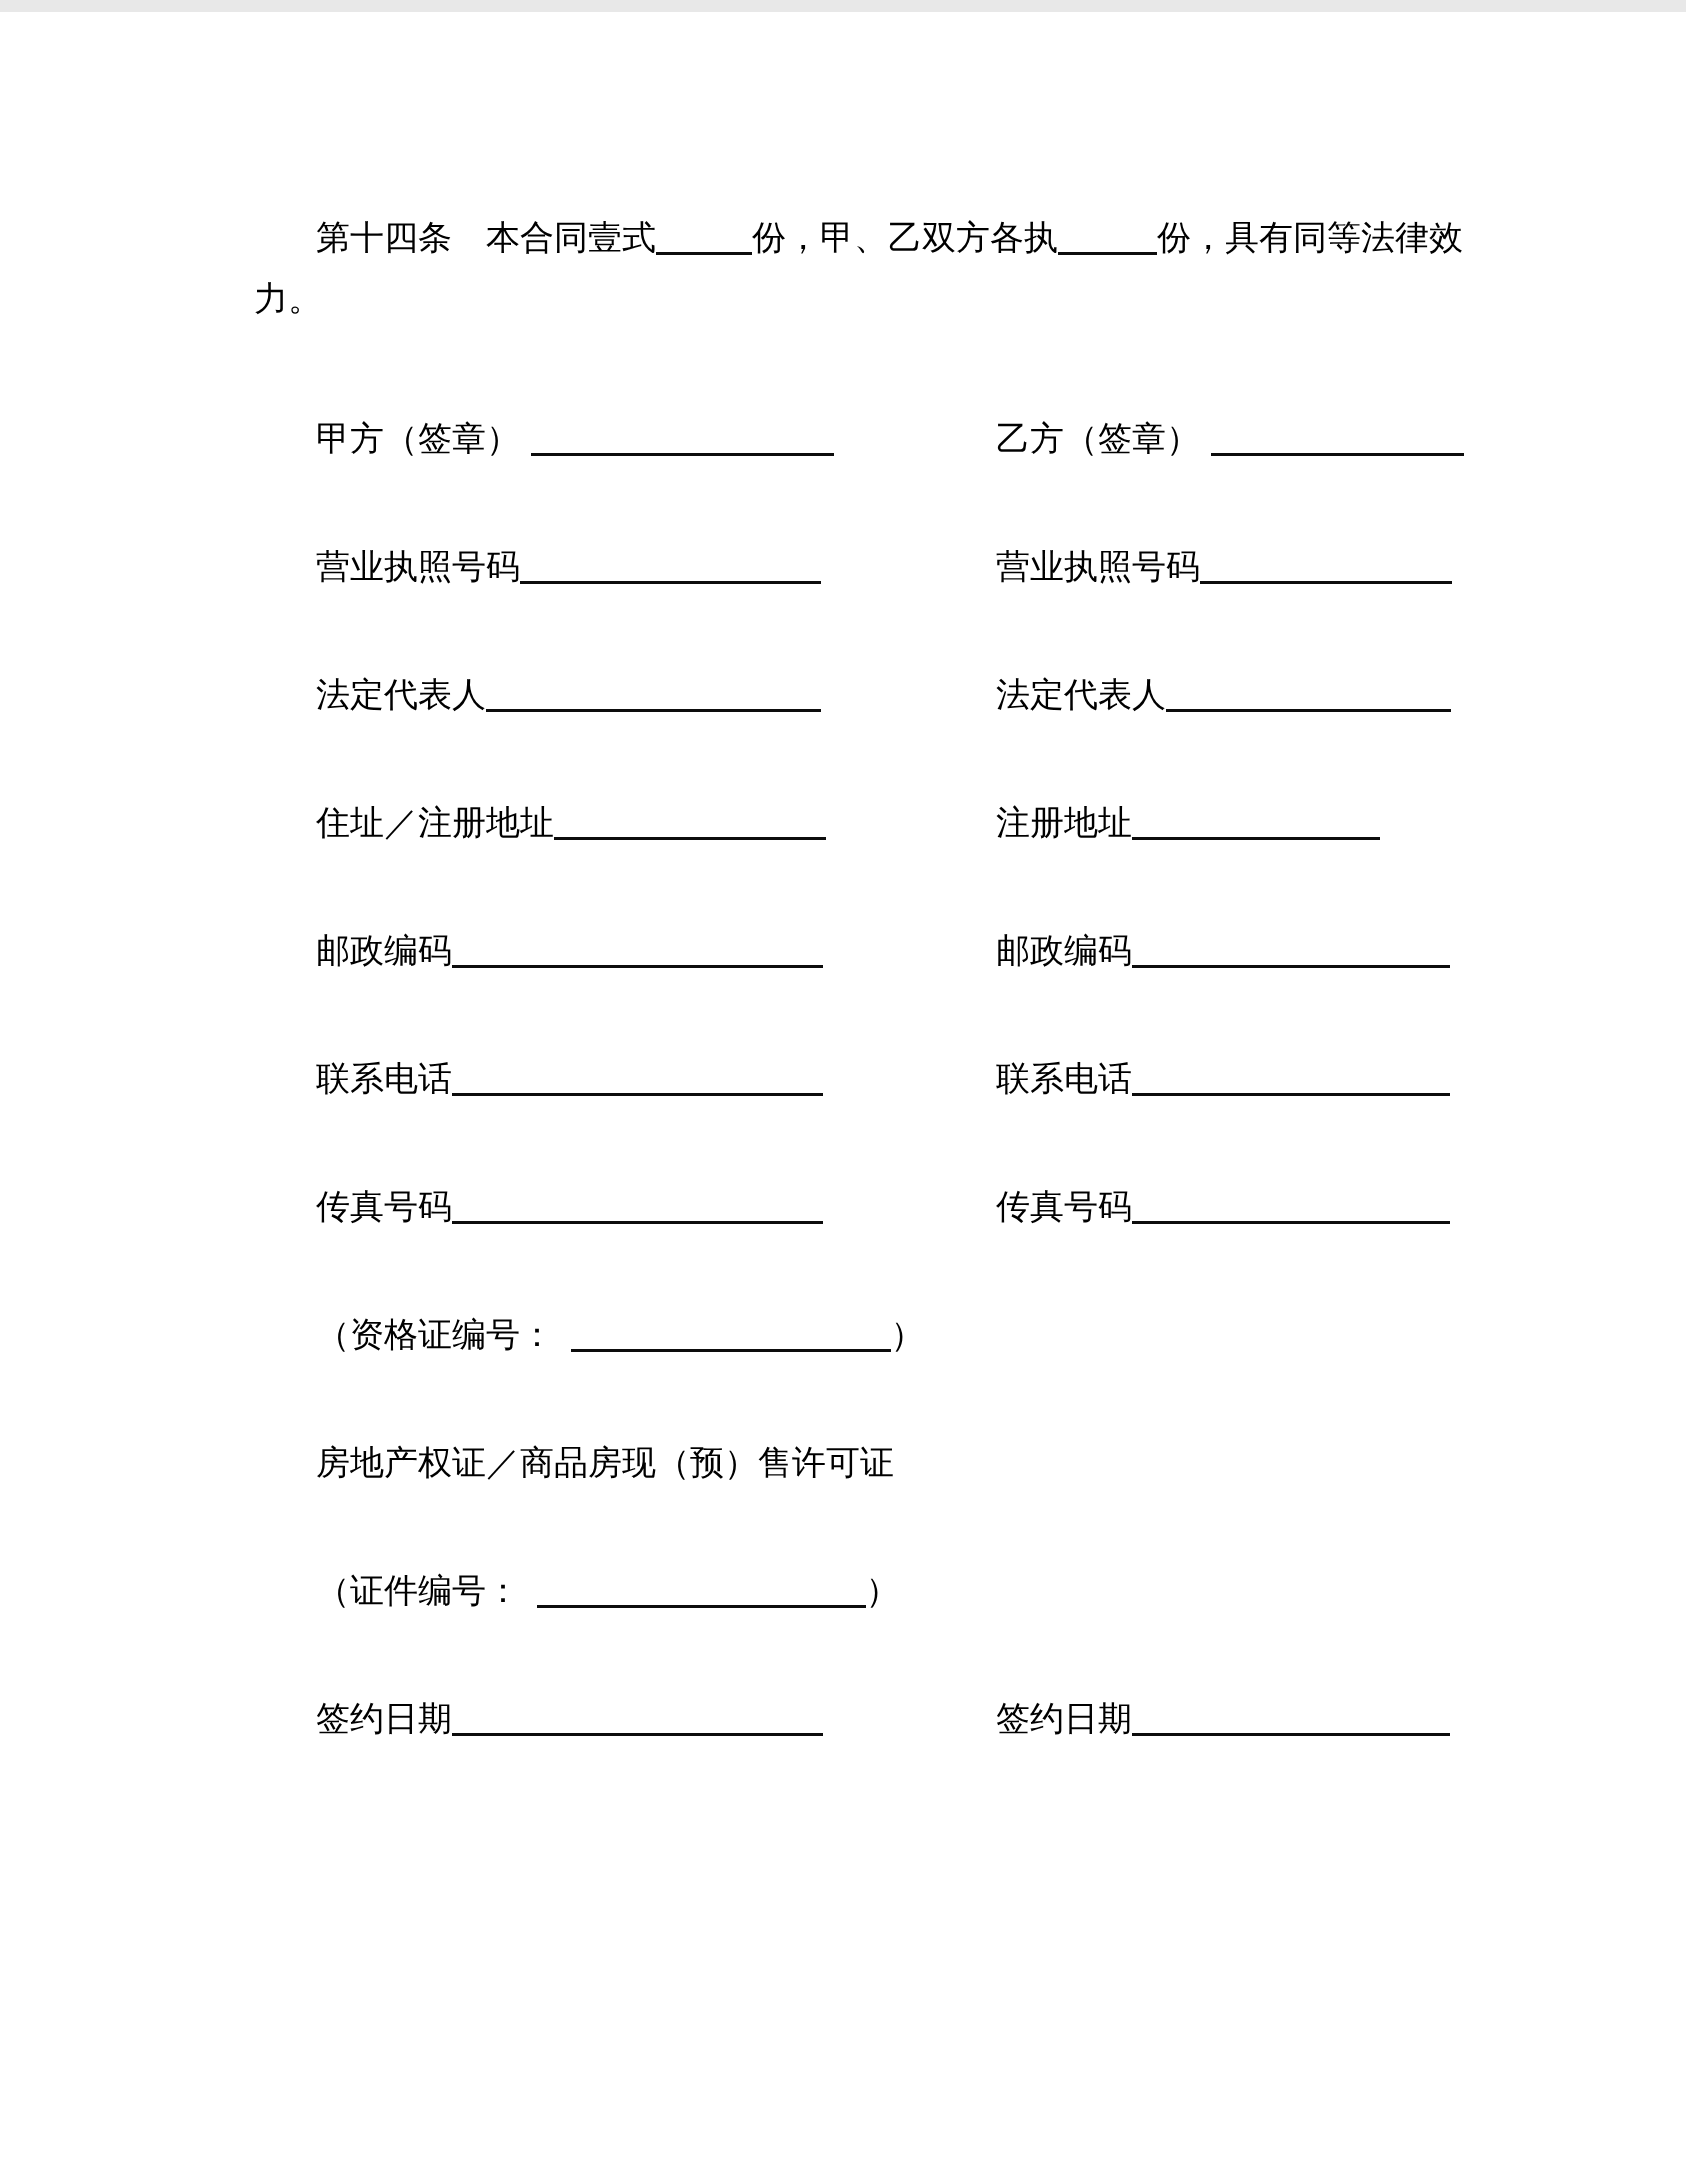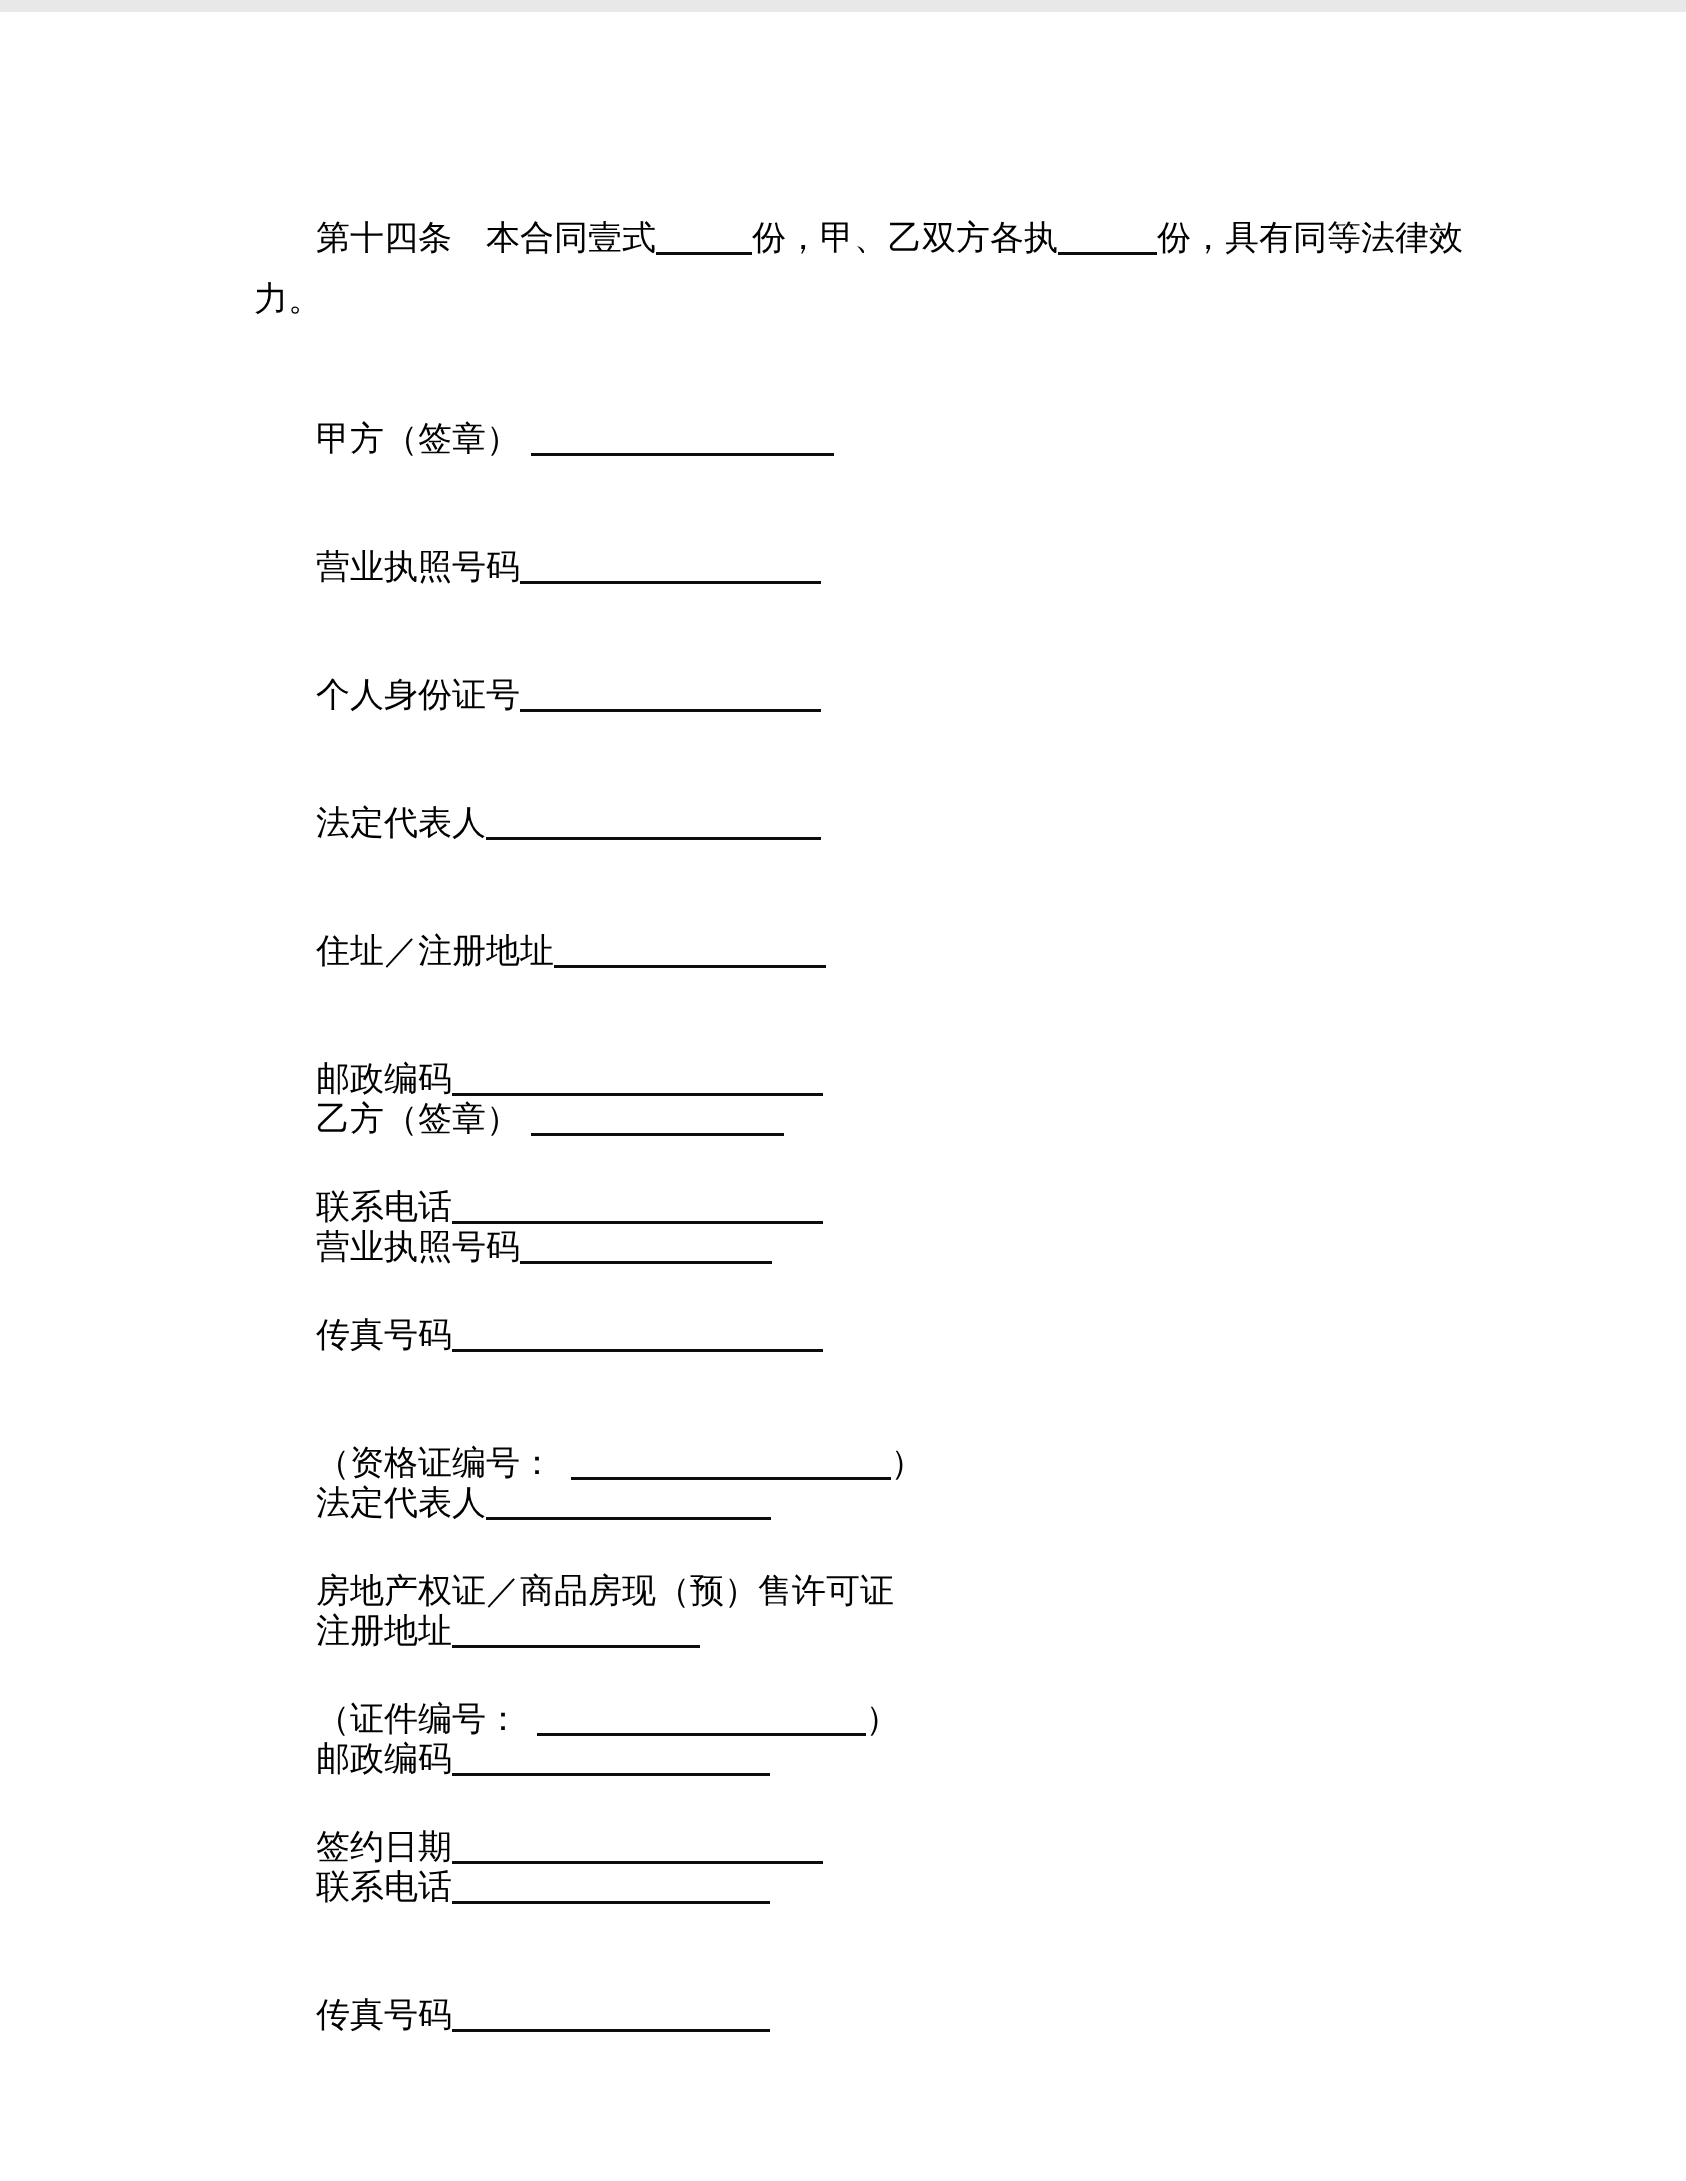--- a/index.html
+++ b/index.html
@@ -32,21 +32,20 @@
     top: 6.4px;
   }
   .rows { margin-top: 88px; }
   .row {
     height: 44px;
     margin-bottom: 84px;
     line-height: 44px;
     padding-left: 62px;
     display: flex;
     align-items: baseline;
-    flex-direction: column;
   }
   .cell { white-space: nowrap; }
   .cell.left  { width: 680px; flex: 0 0 680px; }
   .cell.right { flex: 1 1 auto; }
   .gap-sm { margin-left: 11px; }
   .gap-md { margin-left: 16.5px; }
 </style>
 </head>
 <body>
 
@@ -63,24 +62,20 @@
       <div class="row">
         <div class="cell left"><span>甲方（签章）</span><span class="fill gap-sm" style="width:303px"></span></div>
         <div class="cell right"><span>乙方（签章）</span><span class="fill gap-sm" style="width:253px"></span></div>
       </div>
 
       <div class="row">
         <div class="cell left"><span>营业执照号码</span><span class="fill" style="width:301px"></span></div>
         <div class="cell right"><span>营业执照号码</span><span class="fill" style="width:252px"></span></div>
       </div>
 
-      <div class="row">
-        <div class="cell left"><span>个人身份证号</span><span class="fill" style="width:301px"></span></div>
-        <div class="cell right"></div>
-      </div>
 
       <div class="row">
         <div class="cell left"><span>法定代表人</span><span class="fill" style="width:335px"></span></div>
         <div class="cell right"><span>法定代表人</span><span class="fill" style="width:285px"></span></div>
       </div>
 
       <div class="row">
         <div class="cell left"><span>住址／注册地址</span><span class="fill" style="width:272px"></span></div>
         <div class="cell right"><span>注册地址</span><span class="fill" style="width:248px"></span></div>
       </div>

